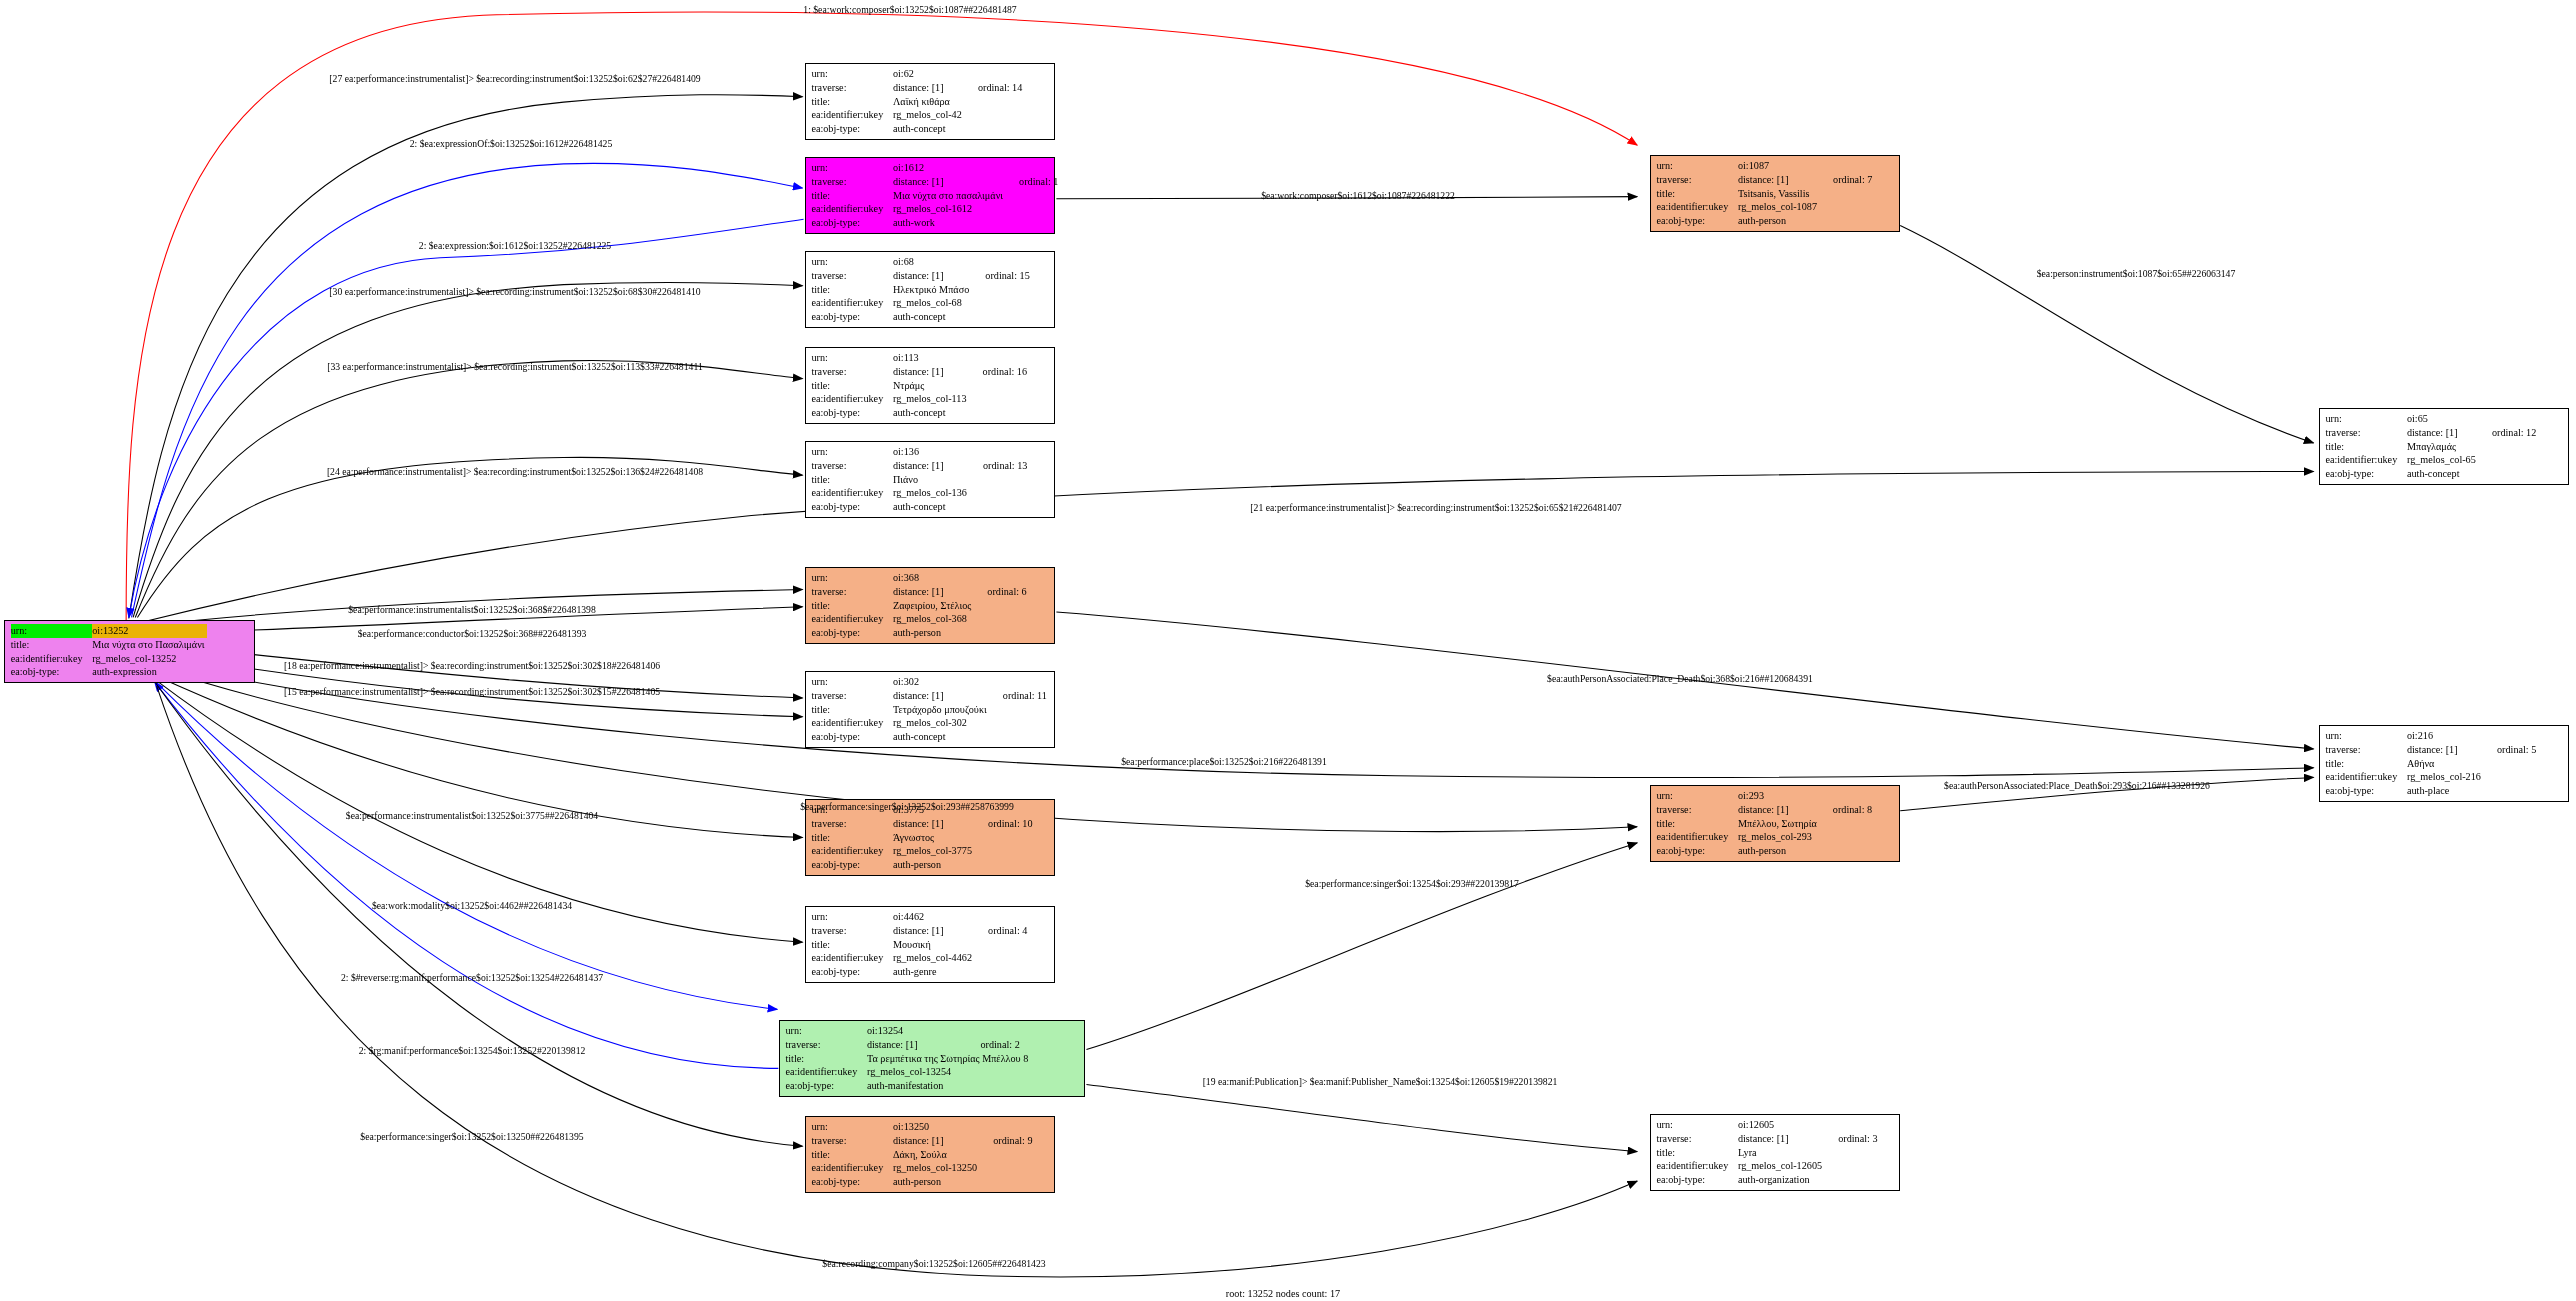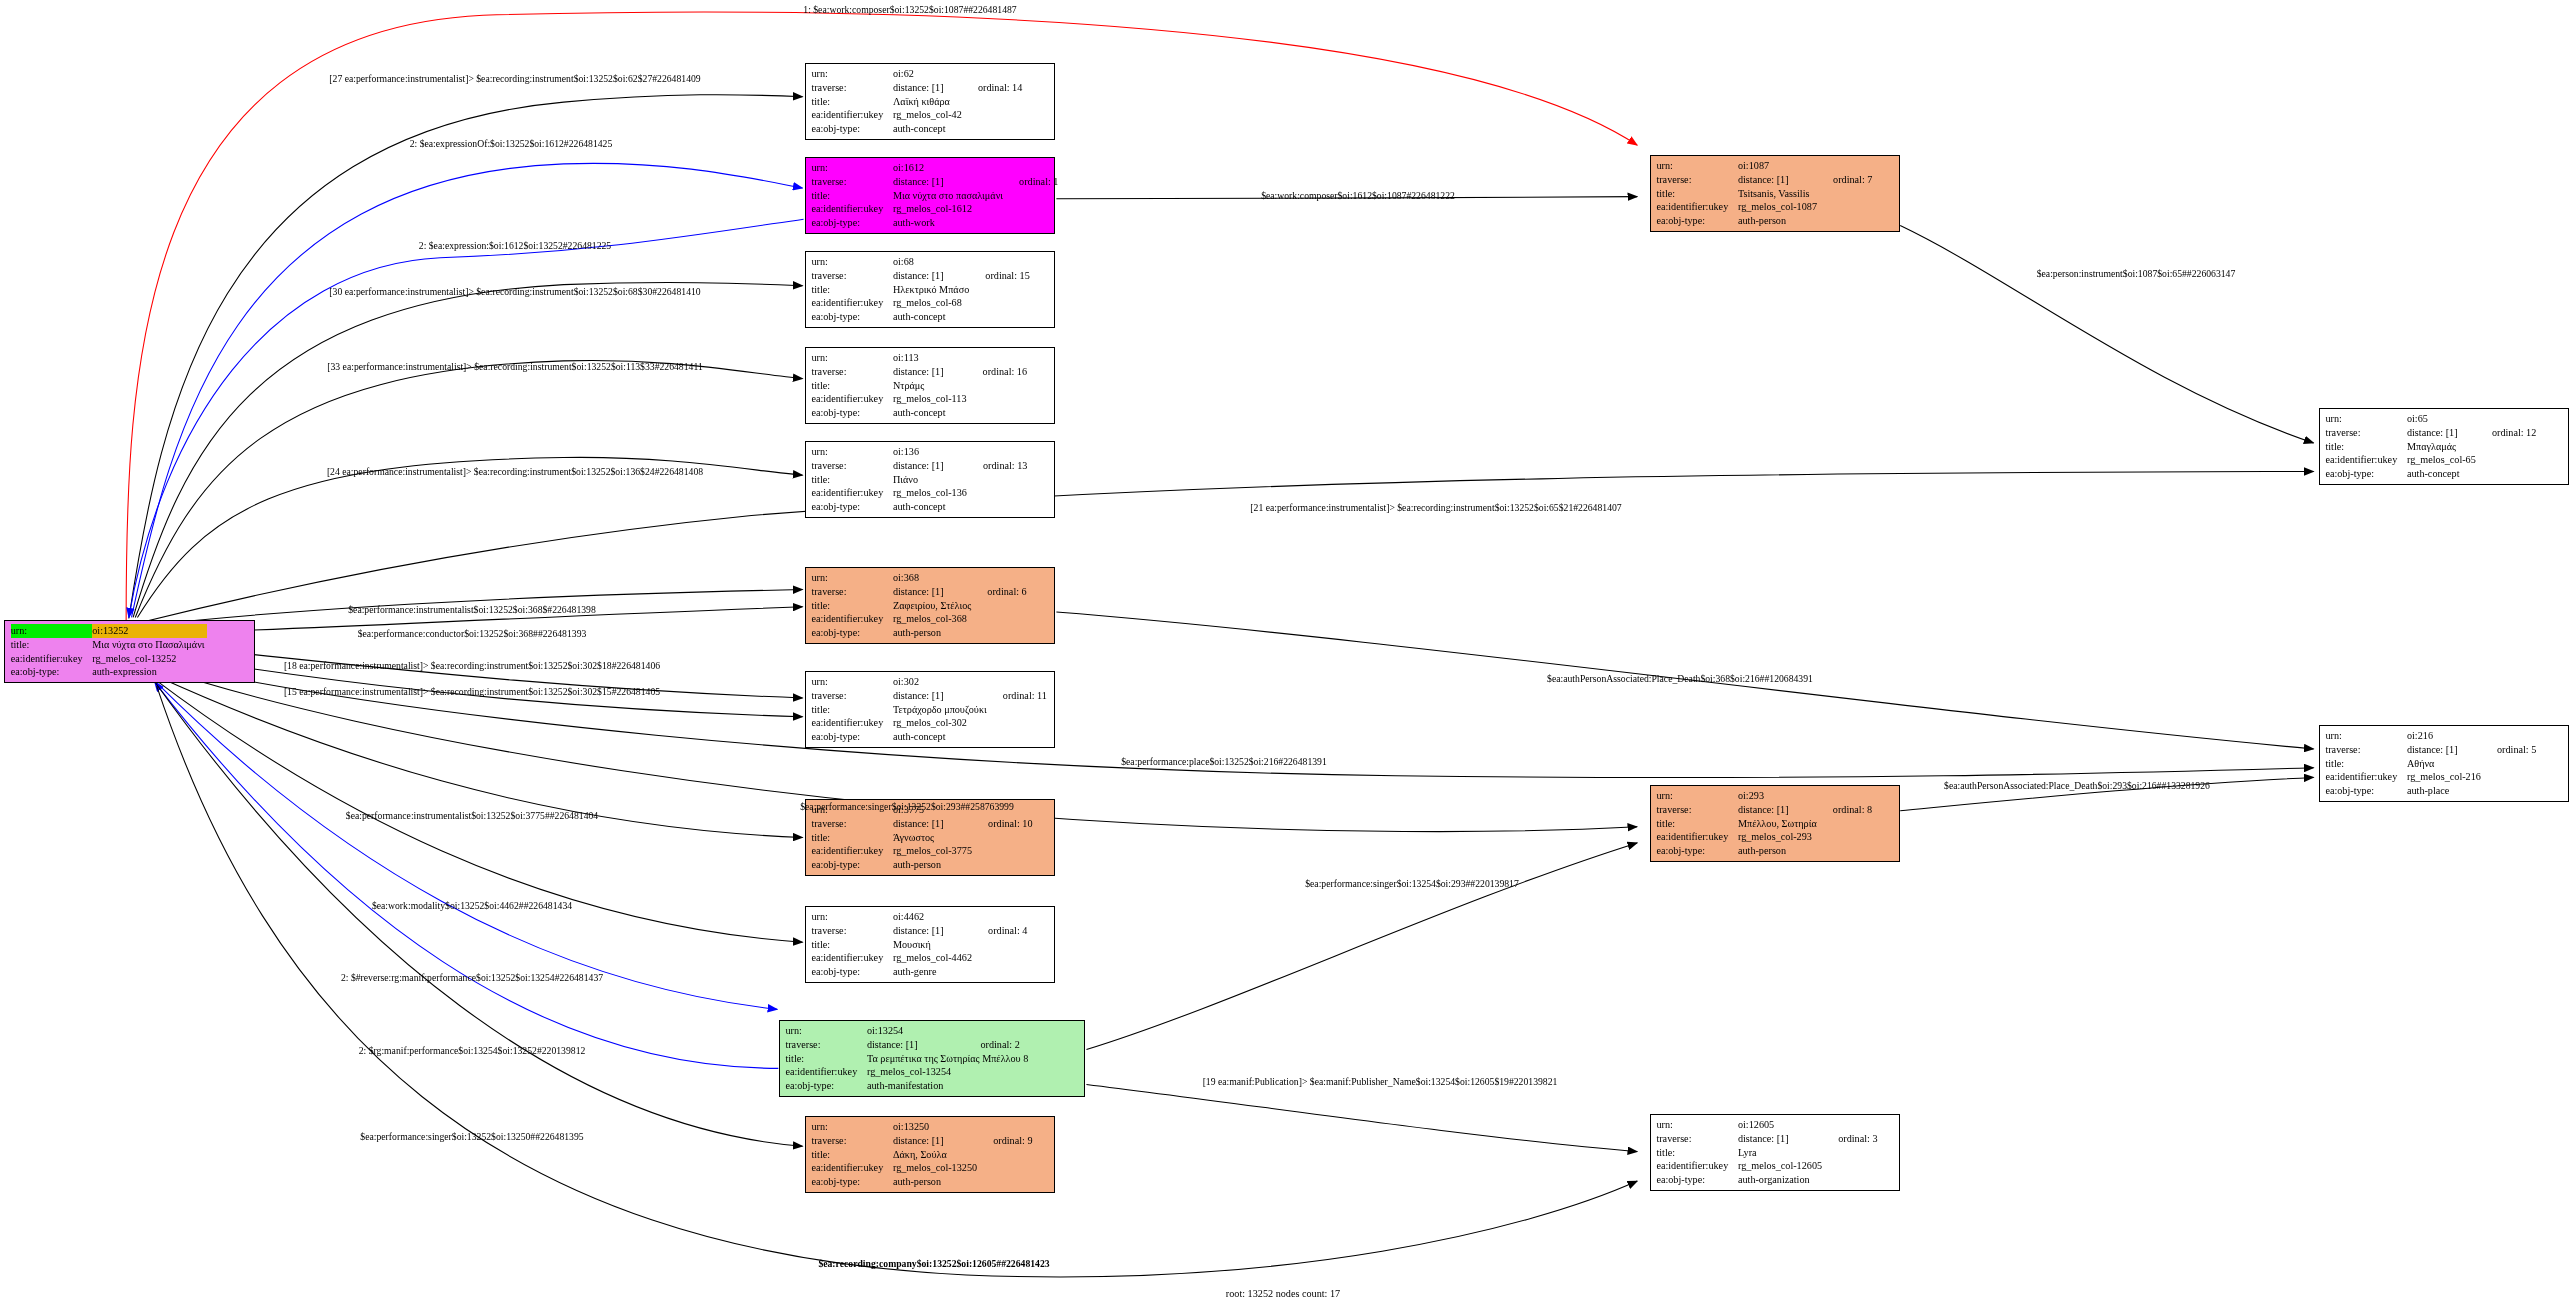--- a/index.html
+++ b/index.html
@@ -641,18 +641,18 @@
   <div class="lbl" style="left:1224px;top:761px;">$ea:performance:place$oi:13252$oi:216#226481391</div>
   <div class="lbl" style="left:907px;top:806px;">$ea:performance:singer$oi:13252$oi:293##258763999</div>
   <div class="lbl" style="left:2077px;top:785px;">$ea:authPersonAssociated:Place_Death$oi:293$oi:216##133281926</div>
   <div class="lbl" style="left:472px;top:815px;">$ea:performance:instrumentalist$oi:13252$oi:3775##226481404</div>
   <div class="lbl" style="left:1412px;top:883px;">$ea:performance:singer$oi:13254$oi:293##220139817</div>
   <div class="lbl" style="left:472px;top:905px;">$ea:work:modality$oi:13252$oi:4462##226481434</div>
   <div class="lbl" style="left:472px;top:977px;">2: $#reverse:rg:manif:performance$oi:13252$oi:13254#226481437</div>
   <div class="lbl" style="left:472px;top:1042px;margin-top:8px;">2: $rg:manif:performance$oi:13254$oi:13252#220139812</div>
   <div class="lbl" style="left:1380px;top:1081px;text-align:center;">[19 ea:manif:Publication]&gt; $ea:manif:Publisher_Name$oi:13254$oi:12605$19#220139821</div>
   <div class="lbl" style="left:472px;top:1136px;">$ea:performance:singer$oi:13252$oi:13250##226481395</div>
-  <div class="lbl" style="left:934px;top:1263px;font-weight:bold;">$ea:recording:company$oi:13252$oi:12605##226481423</div>
+  <div class="lbl" style="left:934px;top:1263px;">$ea:recording:company$oi:13252$oi:12605##226481423</div>
 
   <div class="footer" style="left:1283px;top:1293px;">root: 13252 nodes count: 17</div>
 
 </div>
 
 
 </body></html>

